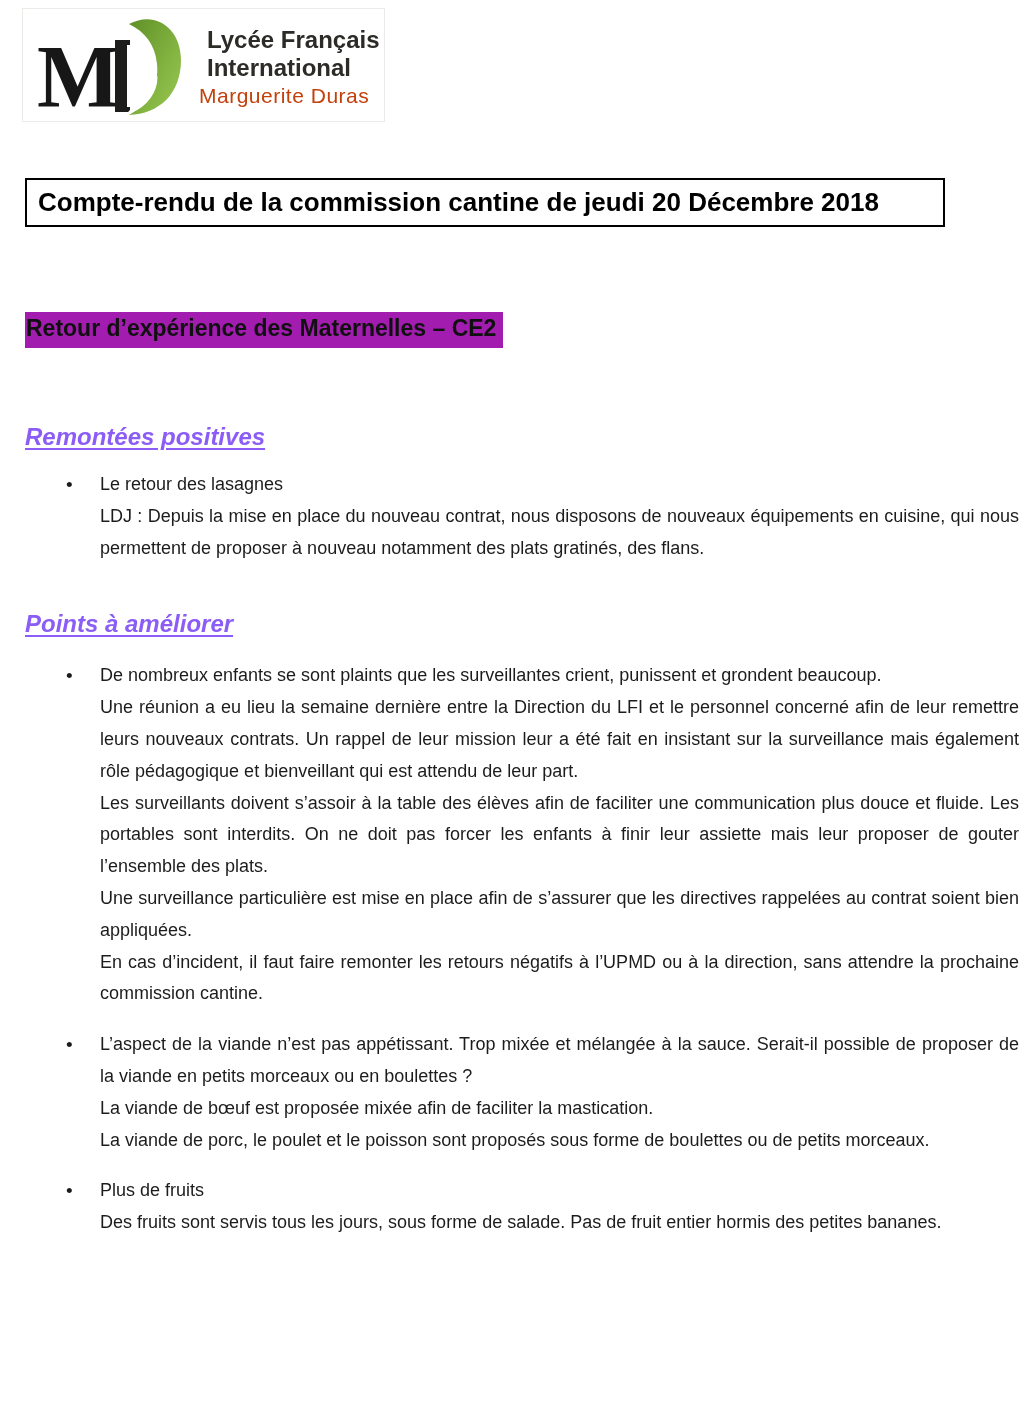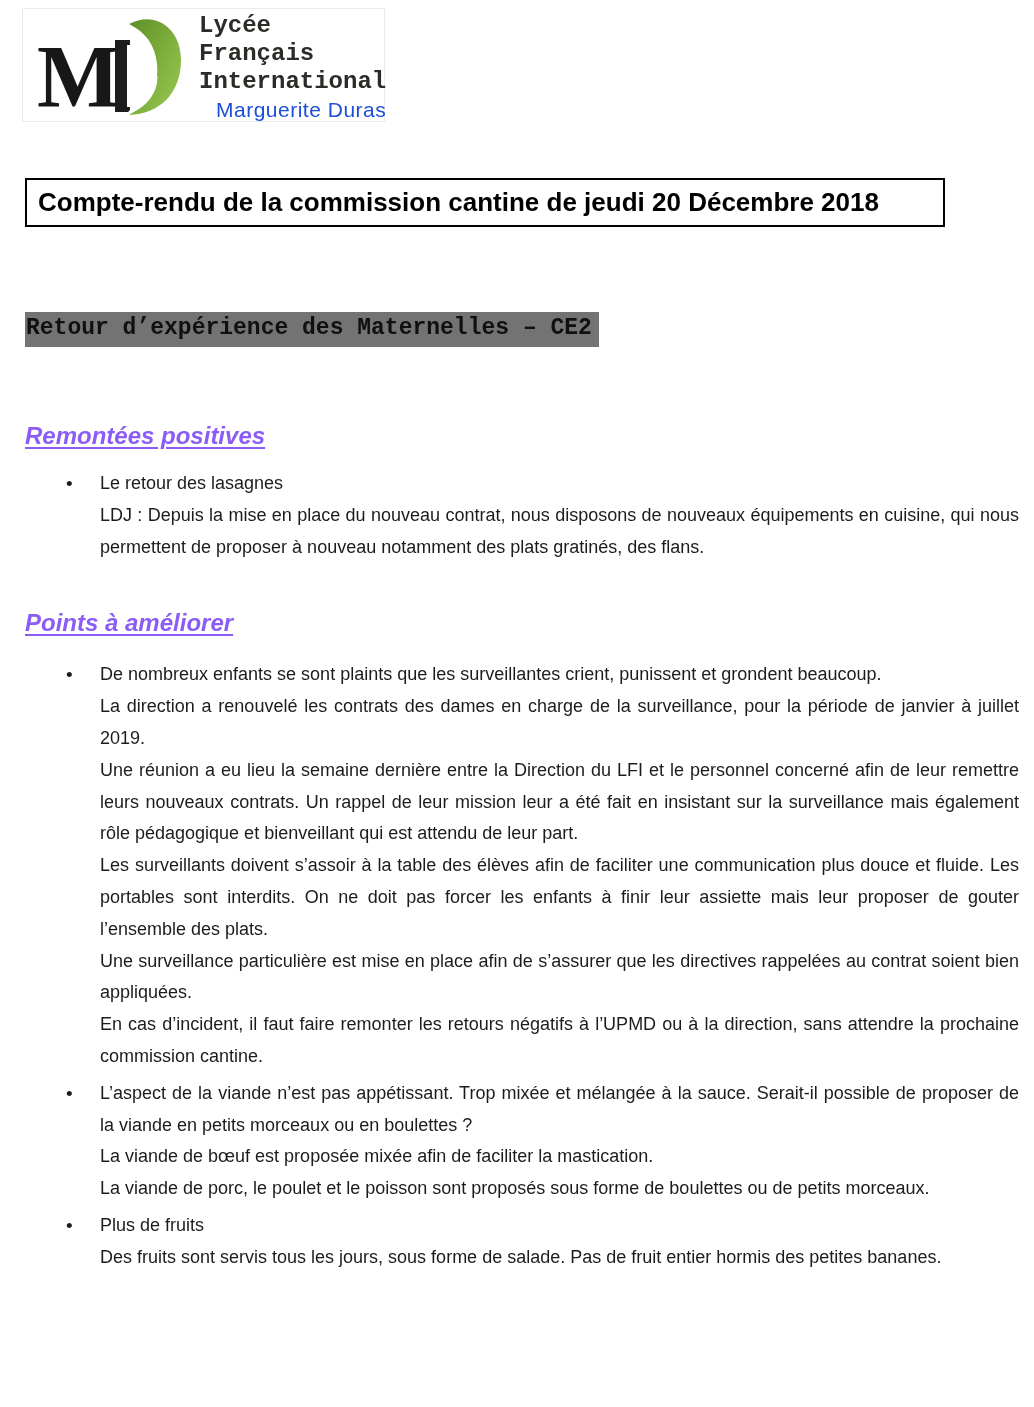--- a/index.html
+++ b/index.html
@@ -27,22 +27,22 @@
   .logo-mark { position: relative; width: 152px; height: 102px; flex: 0 0 auto; }
   .logo-m {
     position: absolute; left: 0; bottom: 5px;
     font-family: "Liberation Serif", serif;
     font-weight: 700; font-size: 88px; line-height: 0.76;
     color: #171717;
   }
   .logo-leaf { position: absolute; right: 6px; top: 2px; }
   .logo-text { margin-left: 10px; padding-top: 4px; }
   .logo-l1, .logo-l2 {
-    font-family: Liberation Mono, monospace;
-    font-weight: 700; font-size: 24px; line-height: 28px; color: #2d2b27;
+    font-family: Liberation Sans, sans-serif;
+    font-weight: 700; font-size: 24px; line-height: 28px; color: #2d2b27; margin-left: 8px;
   }
   .logo-l3 { font-size: 21px; line-height: 24px; letter-spacing: 0.5px; margin-top: 2px; }
 
   
   .title-box {
     box-sizing: border-box;
     margin: 56px 0 0 25px;
     width: 920px;
     border: 2px solid #000000;
     padding: 6px 10px 7px 11px;
@@ -69,21 +69,21 @@
 
   
   ul.bullets { list-style: none; margin: 18px 15px 0 25px; padding: 0; }
   ul.bullets.second { margin-top: 22px; }
   ul.bullets li {
     position: relative;
     padding-left: 75px;
     font-size: 18px; line-height: 31.8px;
     text-align: justify;
   }
-  ul.bullets li + li { margin-top: 5px; }
+  ul.bullets li + li { margin-top: 19px; }
   ul.bullets li::before {
     content: "\2022";
     position: absolute; left: 41px; top: 0;
     font-size: 19px;
   }
   .lead { display: block; }
   ul.bullets p { margin: 0; }
 </style>
 </head>
 <body>
@@ -103,43 +103,42 @@
         <rect x="0" y="24" width="12" height="72" fill="#1d1d1b"></rect>
         <rect x="-3" y="24" width="18" height="5" fill="#1d1d1b"></rect>
         <rect x="-3" y="91" width="18" height="5" fill="#1d1d1b"></rect>
         <path d="M14,8 C40,-6 66,12 66,44 C66,78 44,98 14,99 C36,86 44,68 42,48 C40,28 30,16 14,8 Z" fill="url(#leafGrad)"></path>
         <path d="M15,96 C32,89 41,75 41,61" stroke="#ffffff" stroke-width="3" fill="none" stroke-linecap="round"></path>
       </svg>
     </div>
     <div class="logo-text">
       <div class="logo-l1">Lycée Français</div>
       <div class="logo-l2">International</div>
-      <div class="logo-l3" style="color: #1d4ed8; text-align: right;">Marguerite Duras</div>
+      <div class="logo-l3" style="color: #c2410c;">Marguerite Duras</div>
     </div>
   </div>
 
   <div class="title-box">Compte-rendu de la commission cantine de jeudi 20 Décembre 2018</div>
 
   <div class="hl-row">
-    <span class="hl" style="background: #737373; font-family: Liberation Mono, monospace;">Retour d’expérience des Maternelles – CE2</span>
+    <span class="hl" style="background: #a21caf;">Retour d’expérience des Maternelles – CE2</span>
   </div>
 
   <div class="sub">Remontées positives</div>
   <ul class="bullets">
     <li>
       <span class="lead">Le retour des lasagnes</span>
       <p>LDJ : Depuis la mise en place du nouveau contrat, nous disposons de nouveaux équipements en cuisine, qui nous permettent de proposer à nouveau notamment des plats gratinés, des flans.</p>
     </li>
   </ul>
 
   <div class="sub second">Points à améliorer</div>
   <ul class="bullets second">
     <li>
       <span class="lead">De nombreux enfants se sont plaints que les surveillantes crient, punissent et grondent beaucoup.</span>
-      <p>La direction a renouvelé les contrats des dames en charge de la surveillance, pour la période de janvier à juillet 2019.</p>
       <p>Une réunion a eu lieu la semaine dernière entre la Direction du LFI et le personnel concerné afin de leur remettre leurs nouveaux contrats. Un rappel de leur mission leur a été fait en insistant sur la surveillance mais également rôle pédagogique et bienveillant qui est attendu de leur part.</p>
       <p>Les surveillants doivent s’assoir à la table des élèves afin de faciliter une communication plus douce et fluide. Les portables sont interdits. On ne doit pas forcer les enfants à finir leur assiette mais leur proposer de gouter l’ensemble des plats.</p>
       <p>Une surveillance particulière est mise en place afin de s’assurer que les directives rappelées au contrat soient bien appliquées.</p>
       <p>En cas d’incident, il faut faire remonter les retours négatifs à l’UPMD ou à la direction, sans attendre la prochaine commission cantine.</p>
     </li>
     <li>
       <span class="lead">L’aspect de la viande n’est pas appétissant. Trop mixée et mélangée à la sauce. Serait-il possible de proposer de la viande en petits morceaux ou en boulettes ?</span>
       <p>La viande de bœuf est proposée mixée afin de faciliter la mastication.</p>
       <p>La viande de porc, le poulet et le poisson sont proposés sous forme de boulettes ou de petits morceaux.</p>
     </li>

